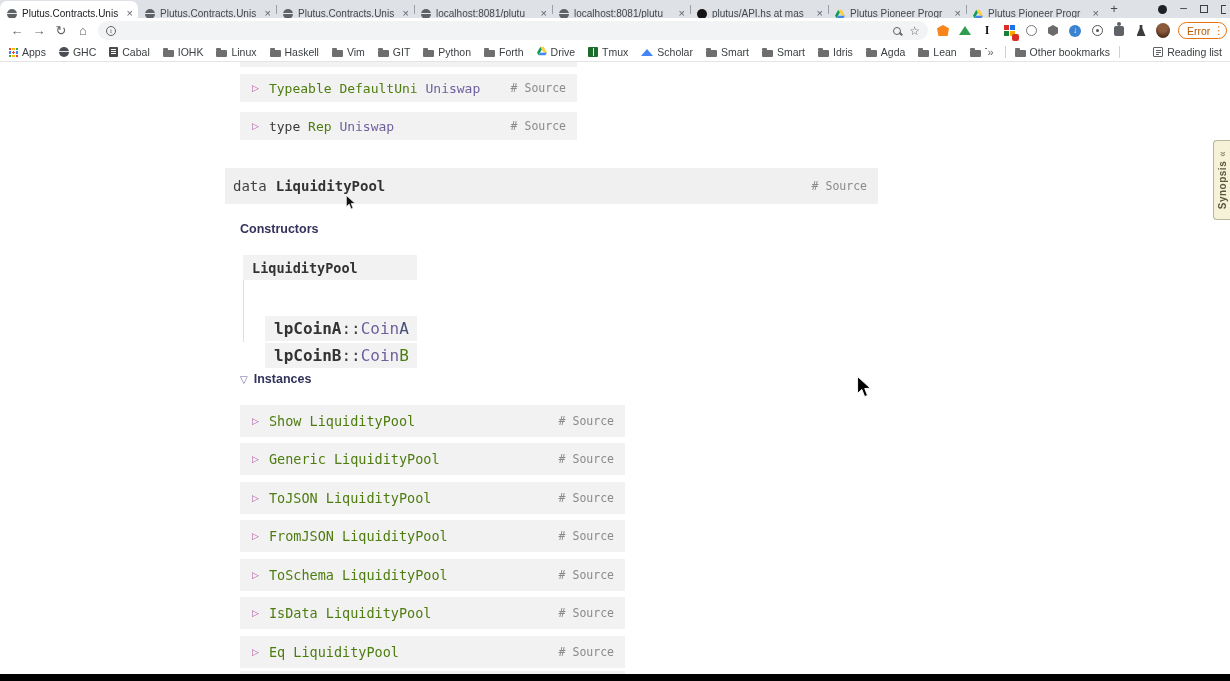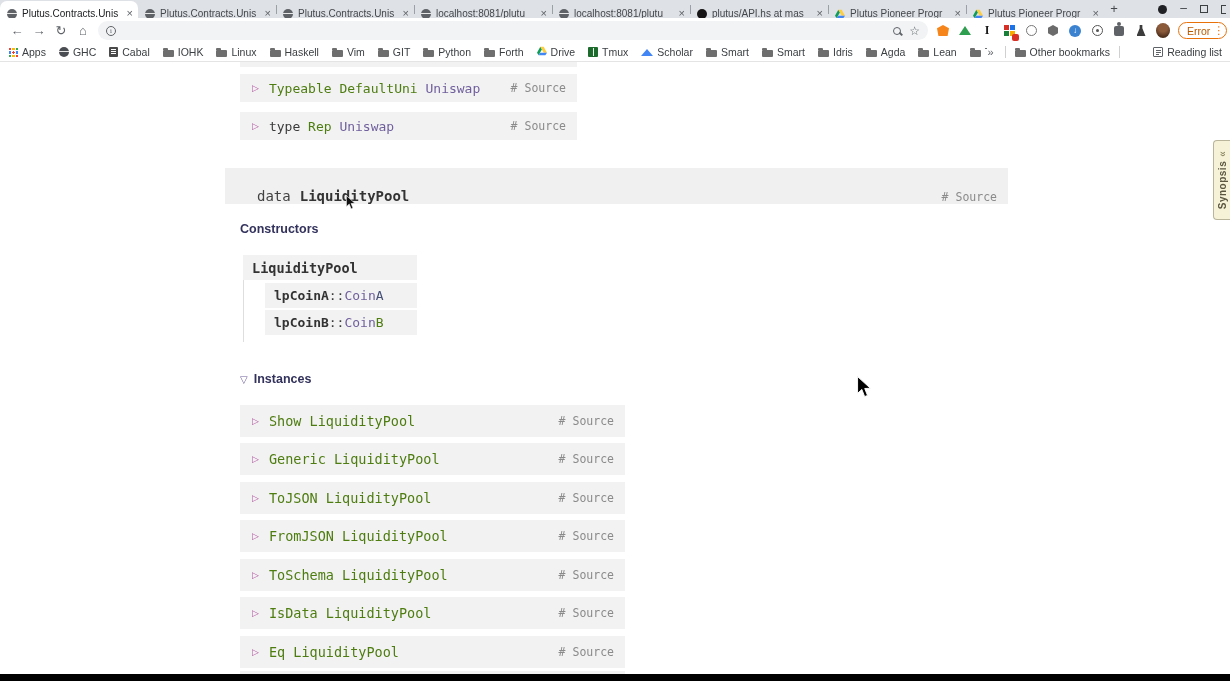--- a/index.html
+++ b/index.html
@@ -93,28 +93,28 @@
   .bar { position:absolute; background:#f2f2f2; }
   .irow { position:absolute; background:#f2f2f2; display:flex; align-items:center; font-family:"DejaVu Sans Mono", monospace; font-size:13px; color:#3a3a3a; }
   .marker { color:#b0529f; font-size:9px; margin:0 10px 0 12px; font-family:"DejaVu Sans", sans-serif; flex:none; }
   .src-link { margin-left:auto; padding-right:11px; color:#8a8a8a; font-size:11.5px; font-family:"DejaVu Sans Mono", monospace; flex:none; }
   .link { color:#4d7c0f; }
   .visited { color:#6f5f9c; }
   .keyword { color:#3a3a3a; }
   .tyvar { color:#465077; }
   .plain { color:#3a3a3a; }
 
-  .decl { left:225px; top:106px; width:783px; height:36px; position:absolute; background:#f0f0f0; display:flex; align-items:flex-end; font-family:"DejaVu Sans Mono", monospace; font-size:14px; color:#424242;padding-left:24px; }
+  .decl { left:225px; top:106px; width:653px; height:36px; position:absolute; background:#f0f0f0; display:flex; align-items:center; font-family:"DejaVu Sans Mono", monospace; font-size:14px; color:#424242; }
   .decl .kw { margin-left:8px; }
   .decl .dname { font-weight:bold; color:#333; }
 
   .subheading { position:absolute; font-weight:bold; font-size:12.5px; color:#32325d; }
   .cons-box { position:absolute; left:243px; top:193px; width:174px; height:25px; background:#f2f2f2; display:flex; align-items:center; font-family:"DejaVu Sans Mono", monospace; font-size:13.5px; font-weight:bold; color:#333; padding-left:9px; }
   .cons-vline { position:absolute; left:243px; top:218px; width:1px; height:62px; background:#dedede; }
-  .field-row { position:absolute; left:265px; width:152px; height:25px; background:#f2f2f2; display:flex; align-items:center; font-family:"DejaVu Sans Mono", monospace; font-size:13px; color:#3a3a3a; padding-left:9px; }
+  .field-row { position:absolute; left:265px; width:152px; height:25px; background:#f2f2f2; display:flex; align-items:center; font-family:"DejaVu Sans Mono", monospace; font-size:16px; color:#3a3a3a; padding-left:9px;margin-top:33px; }
   .field-name { font-weight:bold; color:#333; }
   .inst-toggle { color:#6f5f9c; font-size:10px; margin-right:6px; font-family:"DejaVu Sans", sans-serif; }
 
   .synopsis-tab { position:absolute; right:0; top:78px; width:17px; height:80px; background:#f6f2d8; border:1px solid #b9b59a; border-right:none; border-radius:4px 0 0 4px; overflow:hidden; }
   .syn-text { position:absolute; left:50%; top:50%; transform:translate(-50%,-50%) rotate(-90deg); white-space:nowrap; font-size:10px; font-weight:bold; color:#5a5640; letter-spacing:.5px; }
   .syn-chev { color:#8a8660; margin-left:4px; font-weight:bold; }
 
   .letterbox { position:absolute; left:0; bottom:0; width:1230px; height:7px; background:#000; }
   .cursor { position:absolute; z-index:50; }
 </style>

